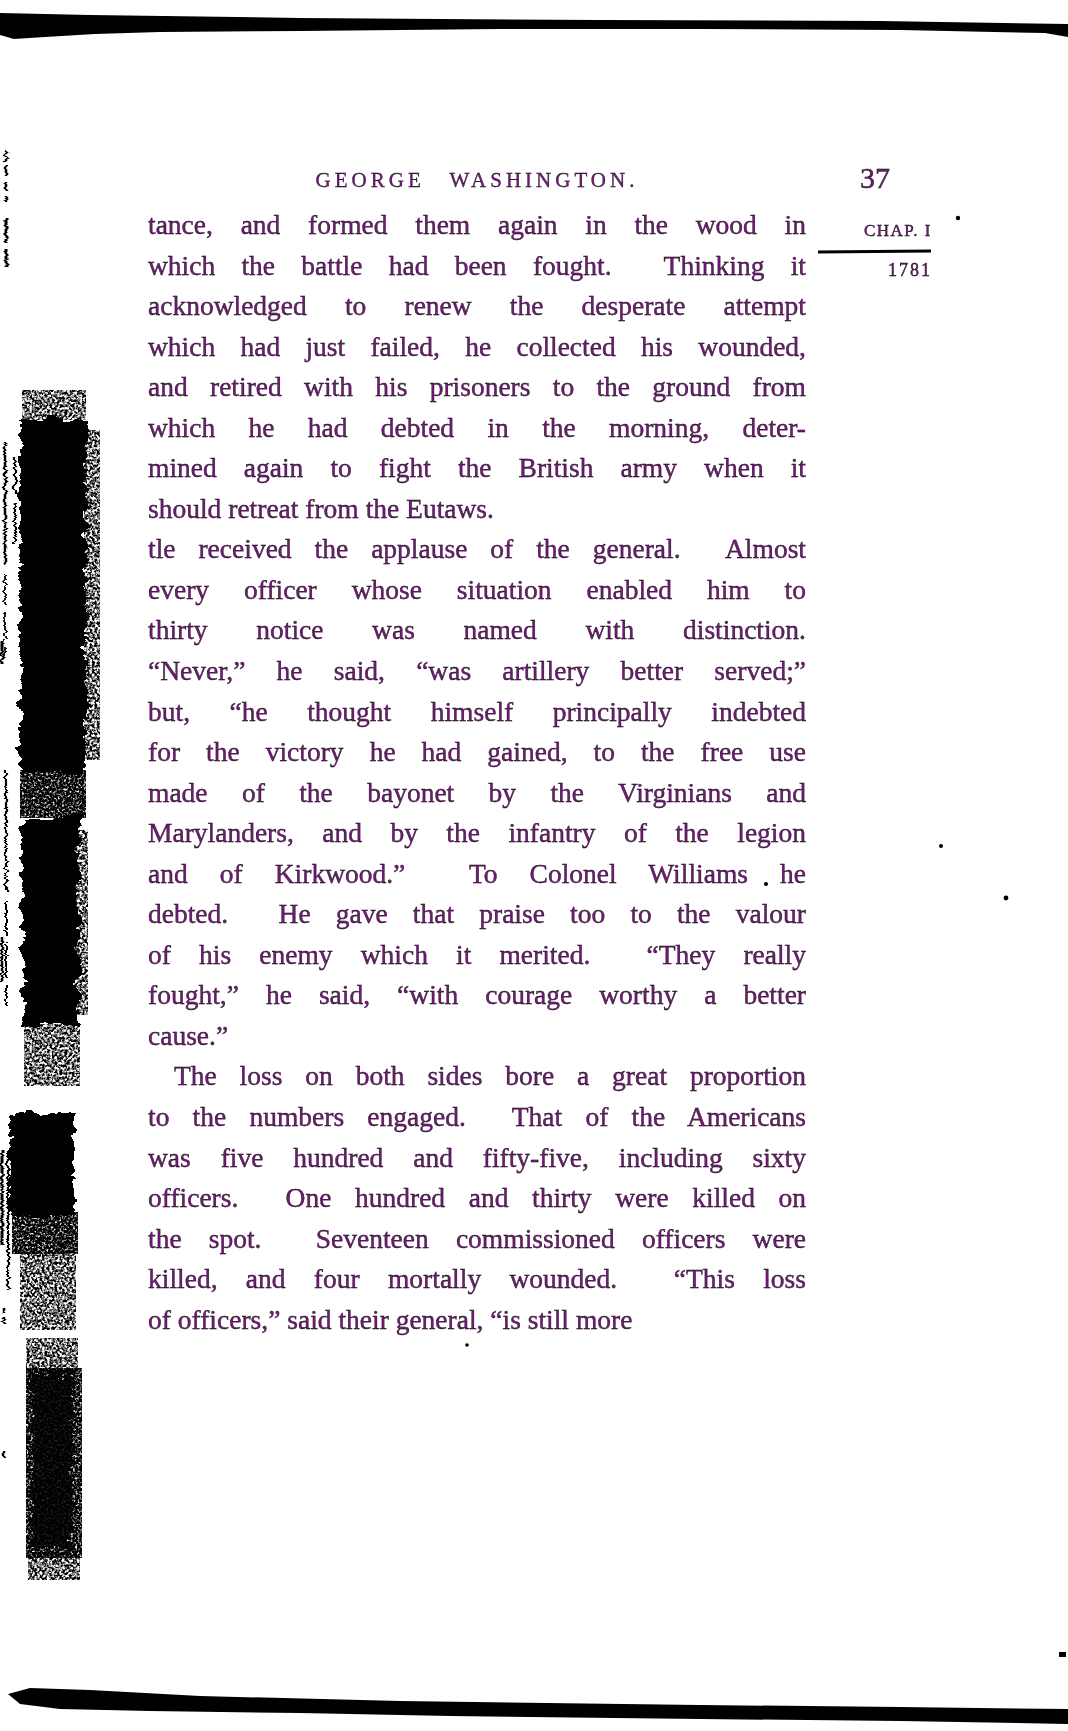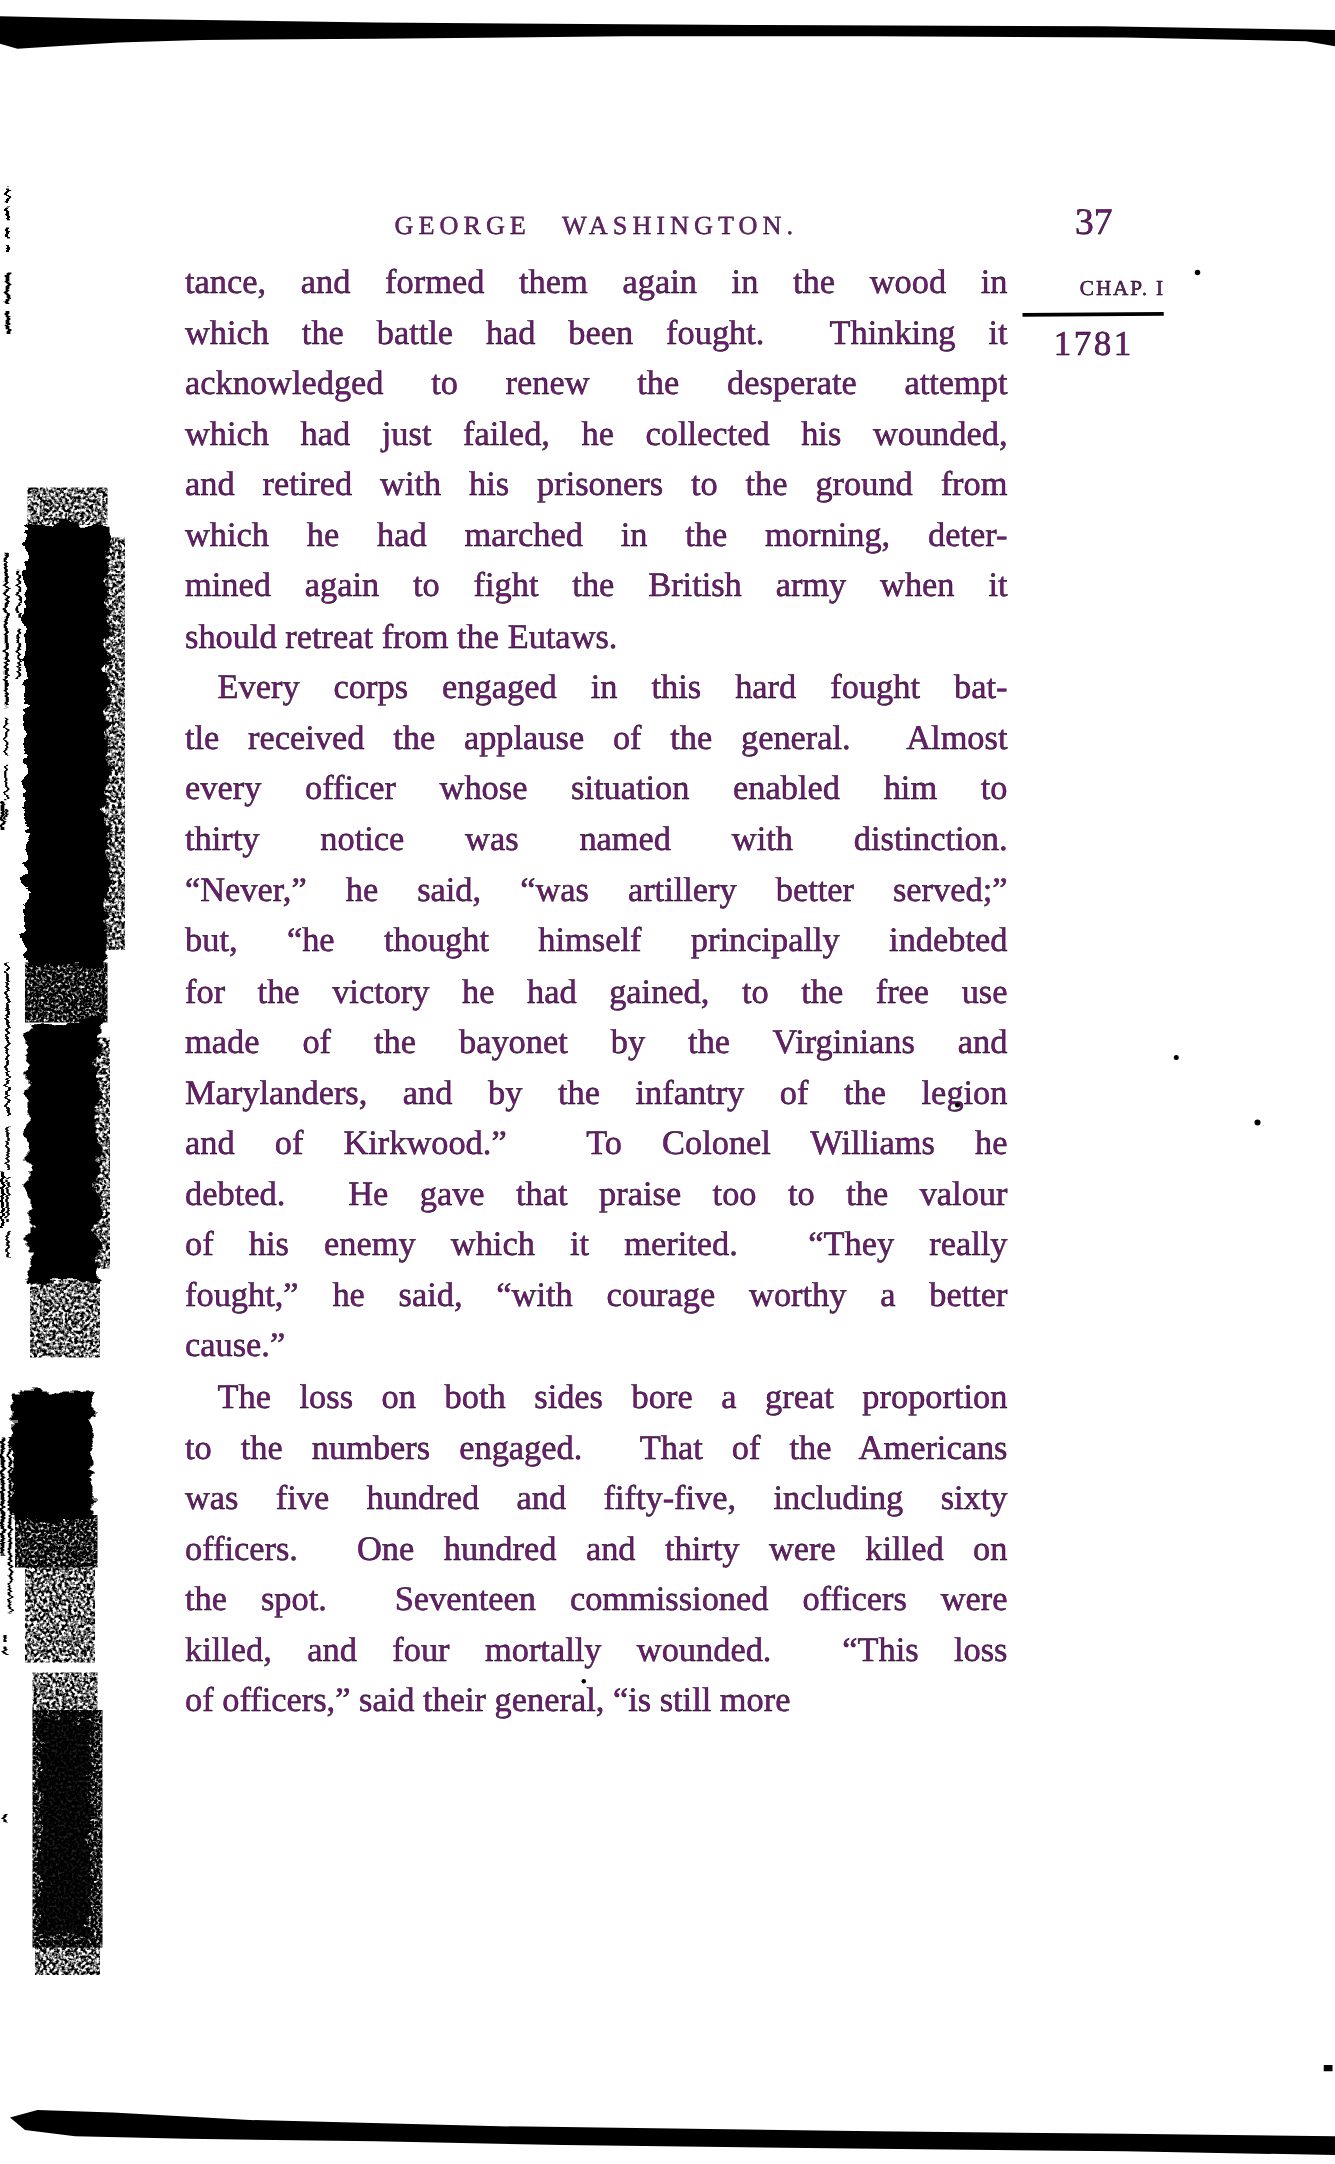--- a/index.html
+++ b/index.html
@@ -40,22 +40,22 @@
   }
   #chapter-rule {
     position: absolute;
     left: 818px; top: 250px; width: 113px; height: 3px;
     background: #000;
     transform: rotate(-0.4deg);
   }
   #year-note {
     position: absolute;
     left: 818px; top: 260px; width: 114px;
-    text-align: center;
-    font-size: 28px;
+    text-align: right;
+    font-size: 18px;
     letter-spacing: 2px;
     -webkit-text-stroke: 0.4px #000;
   }
   
   #text-block {
     position: absolute;
     left: 148px; top: 205px; width: 658px;
   }
   .text-line {
     height: 40.55px;
@@ -86,24 +86,23 @@
   <div id="chapter-note">CHAP. I</div>
   <div id="chapter-rule"></div>
   <div id="year-note">1781</div>
 
   <div id="text-block">
       <div class="text-line justified">tance, and formed them again in the wood in</div>
       <div class="text-line justified">which the battle had been fought.&nbsp; Thinking it</div>
       <div class="text-line justified">acknowledged to renew the desperate attempt</div>
       <div class="text-line justified">which had just failed, he collected his wounded,</div>
       <div class="text-line justified">and retired with his prisoners to the ground from</div>
-      <div class="text-line justified">which he had marched in the morning, deter-</div>
+      <div class="text-line justified">which he had debted in the morning, deter-</div>
       <div class="text-line justified">mined again to fight the British army when it</div>
       <div class="text-line">should retreat from the Eutaws.</div>
-      <div class="text-line justified indented">Every corps engaged in this hard fought bat-</div>
       <div class="text-line justified">tle received the applause of the general.&nbsp; Almost</div>
       <div class="text-line justified">every officer whose situation enabled him to</div>
       <div class="text-line justified">thirty notice was named with distinction.</div>
       <div class="text-line justified">“Never,” he said, “was artillery better served;”</div>
       <div class="text-line justified">but, “he thought himself principally indebted</div>
       <div class="text-line justified">for the victory he had gained, to the free use</div>
       <div class="text-line justified">made of the bayonet by the Virginians and</div>
       <div class="text-line justified">Marylanders, and by the infantry of the legion</div>
       <div class="text-line justified">and of Kirkwood.”&nbsp; To Colonel Williams he</div>
       <div class="text-line justified">debted.&nbsp; He gave that praise too to the valour</div>

